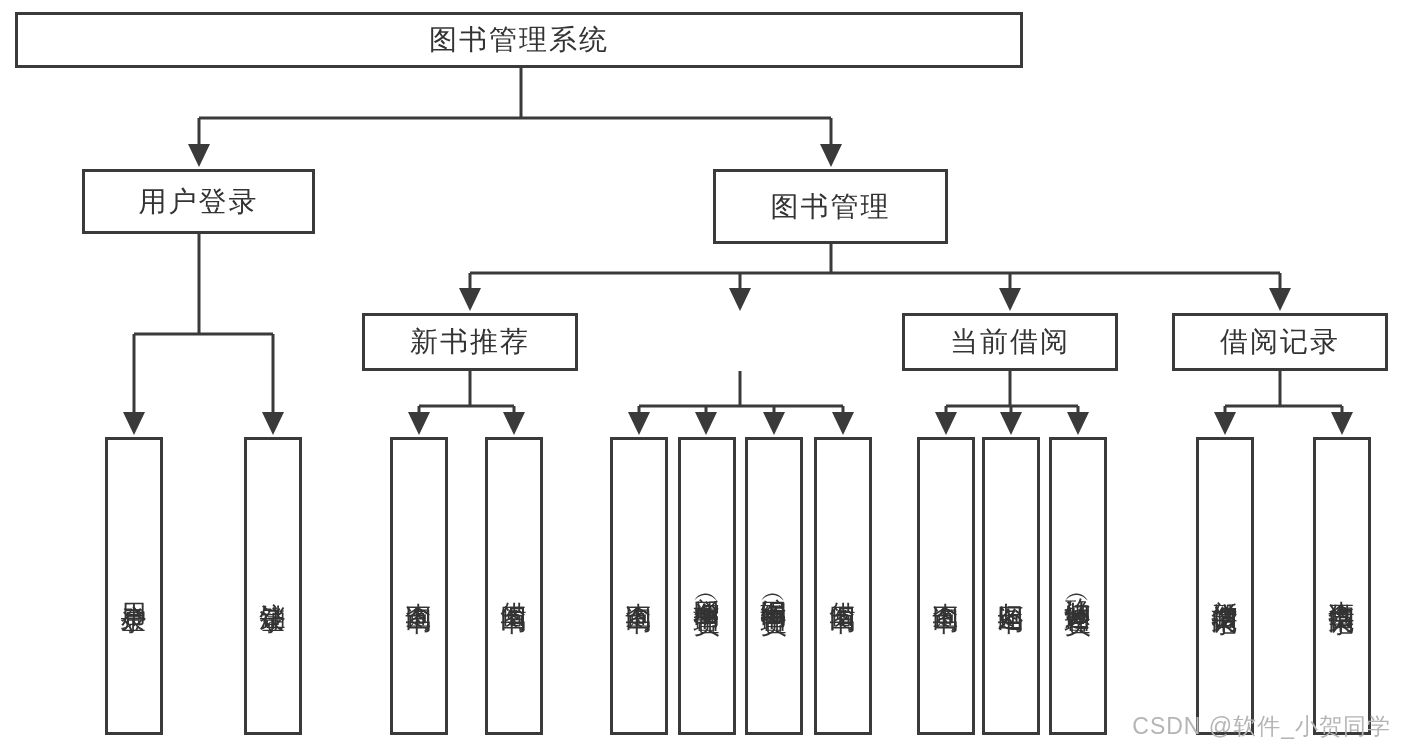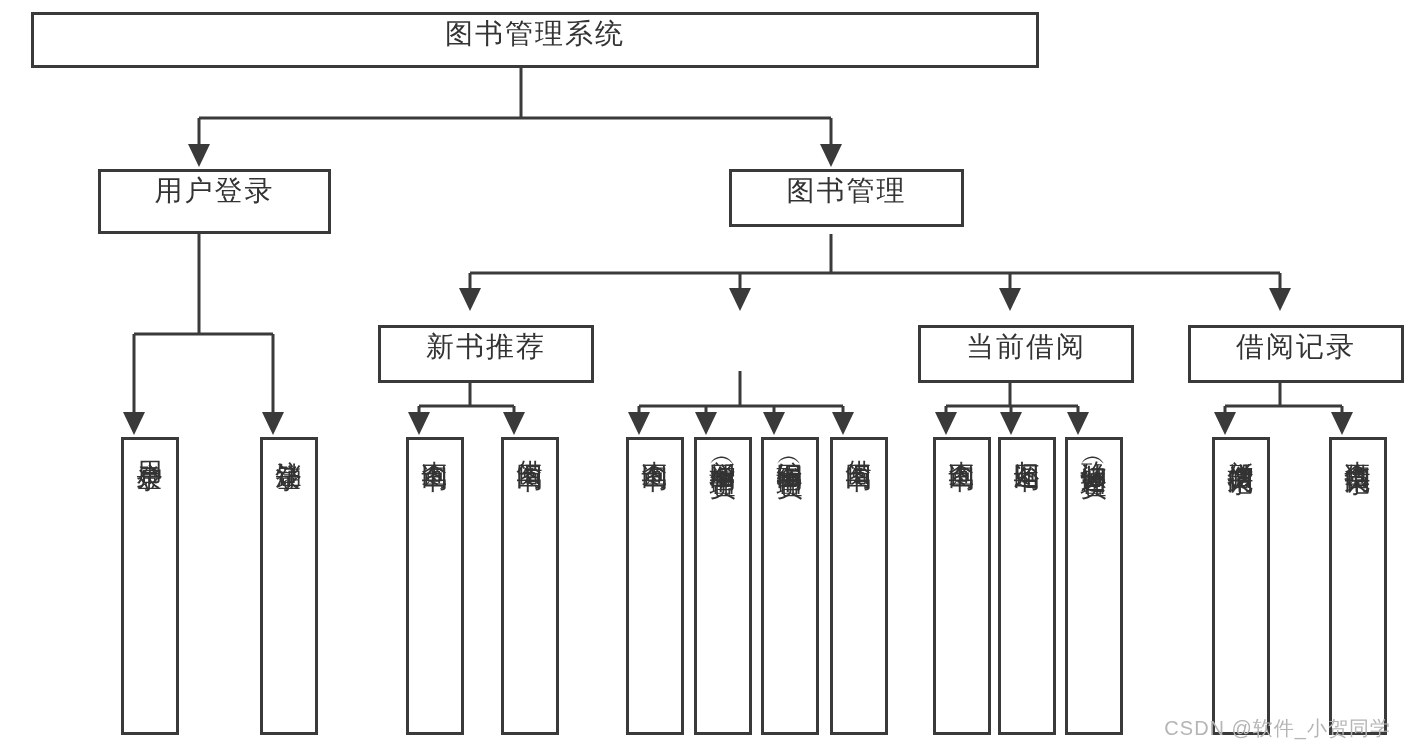--- a/index.html
+++ b/index.html
@@ -21,33 +21,33 @@
     top: 0;
     width: 1405px;
     height: 747px;
   }
   .node {
     position: absolute;
     box-sizing: border-box;
     border: 3px solid #3a3a3a;
     background: #ffffff;
     display: flex;
+    align-items: center;
     justify-content: center;
     color: #333333;
-    margin-left: 16px;
   }
   .hlabel {
     font-size: 28px;
     letter-spacing: 2px;
     white-space: nowrap;
   }
   .root-node   { left: 15px;  top: 12px;  width: 1008px; height: 56px; }
   .l2a         { left: 82px;  top: 169px; width: 233px;  height: 65px; }
-  .l2b         { left: 713px; top: 169px; width: 235px;  height: 58px; }
-  .l3          { top: 325px; height: 58px; width: 216px; }
+  .l2b         { left: 713px; top: 169px; width: 235px;  height: 75px; }
+  .l3          { top: 313px; height: 58px; width: 216px; }
   .l3-1 { left: 362px; }
   .l3-2 { left: 632px; }
   .l3-3 { left: 902px; }
   .l3-4 { left: 1172px; }
   .leaf {
     top: 437px;
     height: 298px;
     width: 58px;
   }
   .vlabel {
@@ -69,21 +69,21 @@
   .leaf-8  { left: 814px; }
   .leaf-9  { left: 917px; }
   .leaf-10 { left: 982px; }
   .leaf-11 { left: 1049px; }
   .leaf-12 { left: 1196px; }
   .leaf-13 { left: 1313px; }
   .watermark {
     position: absolute;
     right: 14px;
     bottom: 5px;
-    font-size: 20px;
+    font-size: 23px;
     letter-spacing: 1px;
     color: #b5b5b5;
     white-space: nowrap;
     text-align: right;
   }
 </style>
 </head>
 <body>
 
 <div class="canvas">

